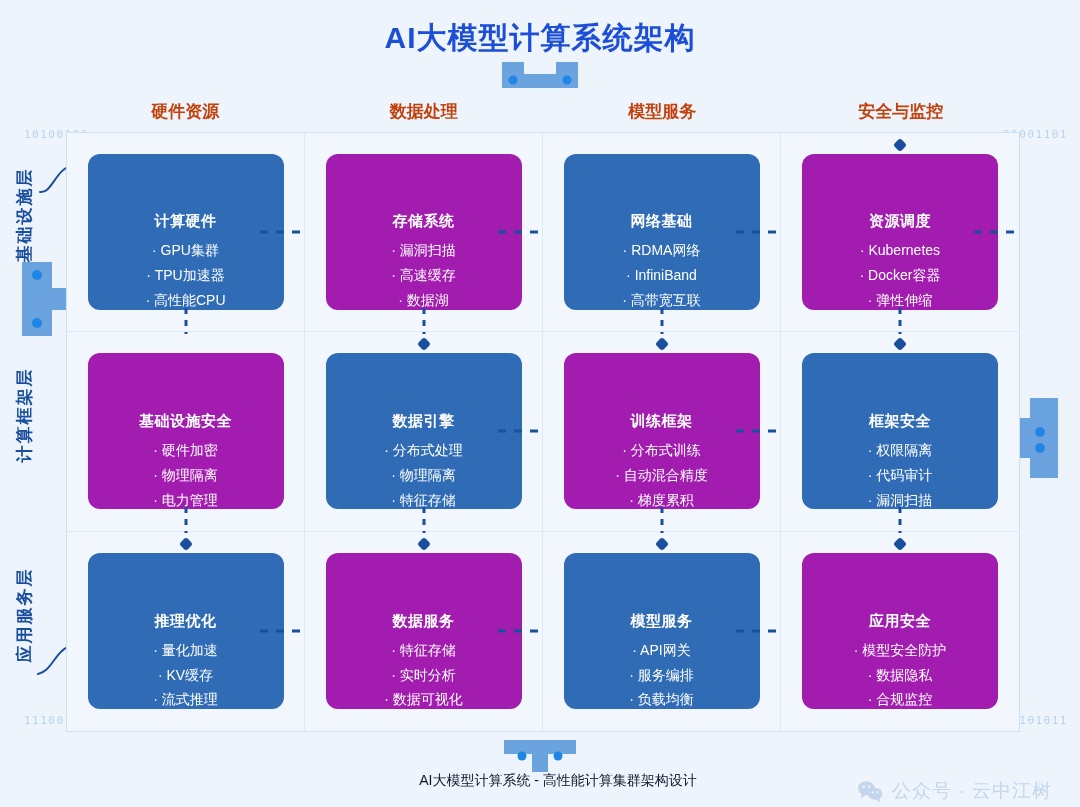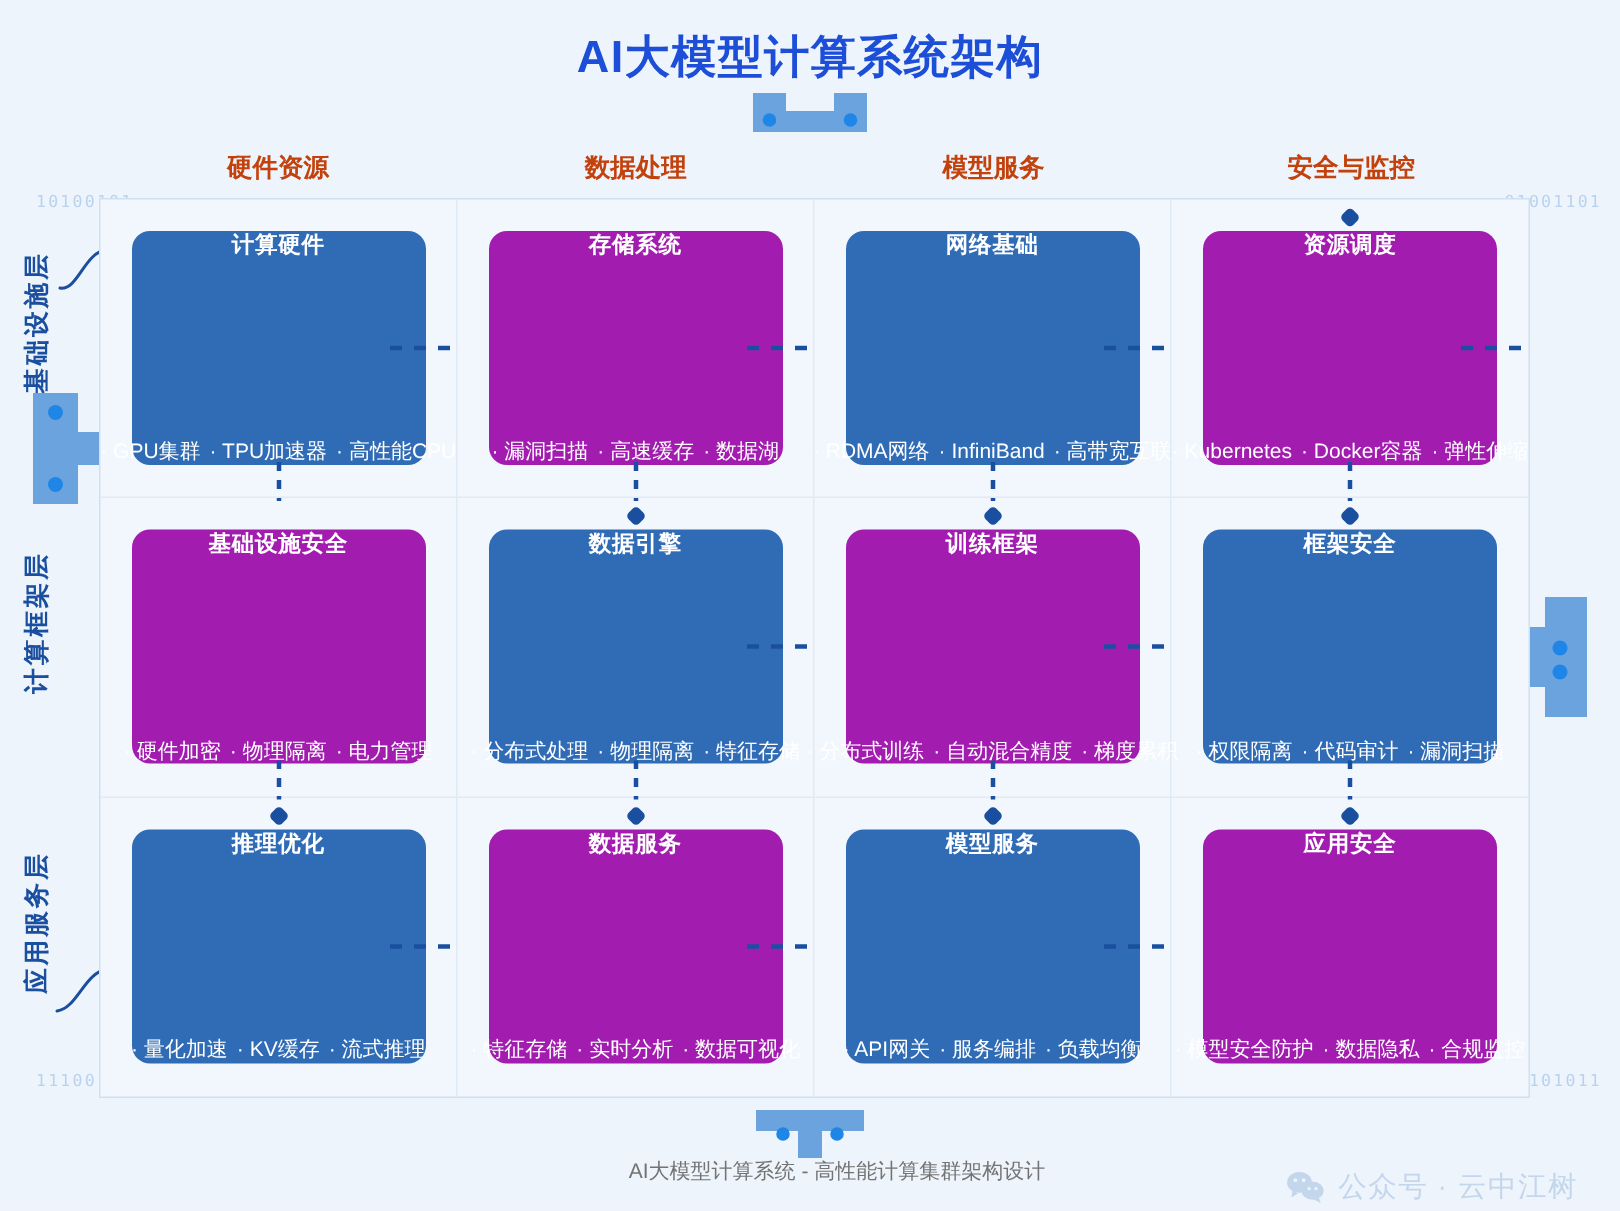--- a/index.html
+++ b/index.html
@@ -51,31 +51,31 @@
   }
   .cell:nth-child(4n) { border-right: none; }
   .cell:nth-child(n+9) { border-bottom: none; }
 
   
   .card {
     position: relative;
     width: 196px; height: 156px;
     border-radius: 12px;
     display: flex; flex-direction: column;
-    align-items: center; justify-content: space-between;
+    align-items: center; justify-content: flex-end;
     color: #ffffff;
     z-index: 3;
   }
   .card.dark  { background: #2f6cb5; }
   .card.light { background: #a21caf; }
   .card-title {
     font-size: 15px; font-weight: bold; margin-bottom: 10px;
     letter-spacing: .5px;
   }
-  .card-items { display: flex; gap: 6px; align-items: center; }
+  .card-items { display: flex; flex-direction: column; gap: 6px; align-items: center; }
   .card-item { font-size: 14px; line-height: 1.35; white-space: nowrap; }
 
   
   .v-conn {
     position: absolute; left: 50%; transform: translateX(-50%);
     width: 3px; z-index: 1;
     background: repeating-linear-gradient(
       to bottom, #1a4fa0 0px, #1a4fa0 6px, transparent 6px, transparent 12px);
   }
   .v-conn.down { bottom: -24px; height: 26px; }
@@ -127,21 +127,21 @@
   .squiggle { position: absolute; pointer-events: none; }
 
   
   .footer-deco {
     position: absolute; left: 50%; top: 740px;
     transform: translateX(-50%);
     width: 72px; height: 32px;
   }
   .footer-caption {
     position: absolute; left: 0; top: 772px; width: 1080px;
-    text-align: center; font-size: 14px; color: #737373; padding-left: 36px;
+    text-align: center; font-size: 14px; color: #0f172a; padding-left: 36px;
   }
   .watermark {
     position: absolute; right: 28px; top: 765px;
     display: flex; align-items: center; gap: 9px;
     font-size: 19px; color: #c3d6ec; letter-spacing: 1px; margin-top: 13px;
   }
   .wm-icon { width: 26px; height: 22px; display: block; }
 </style>
 </head>
 <body>

